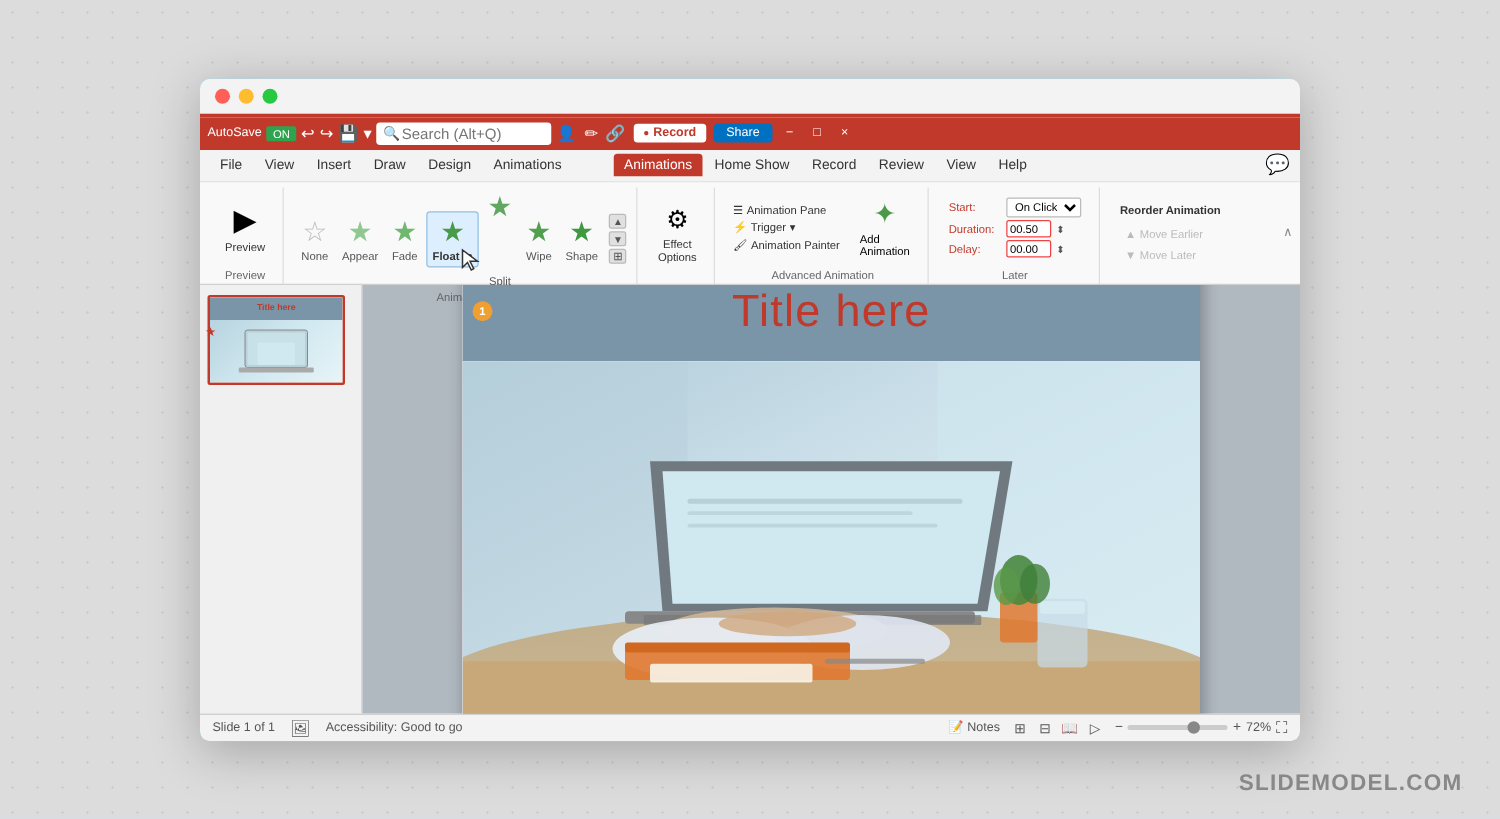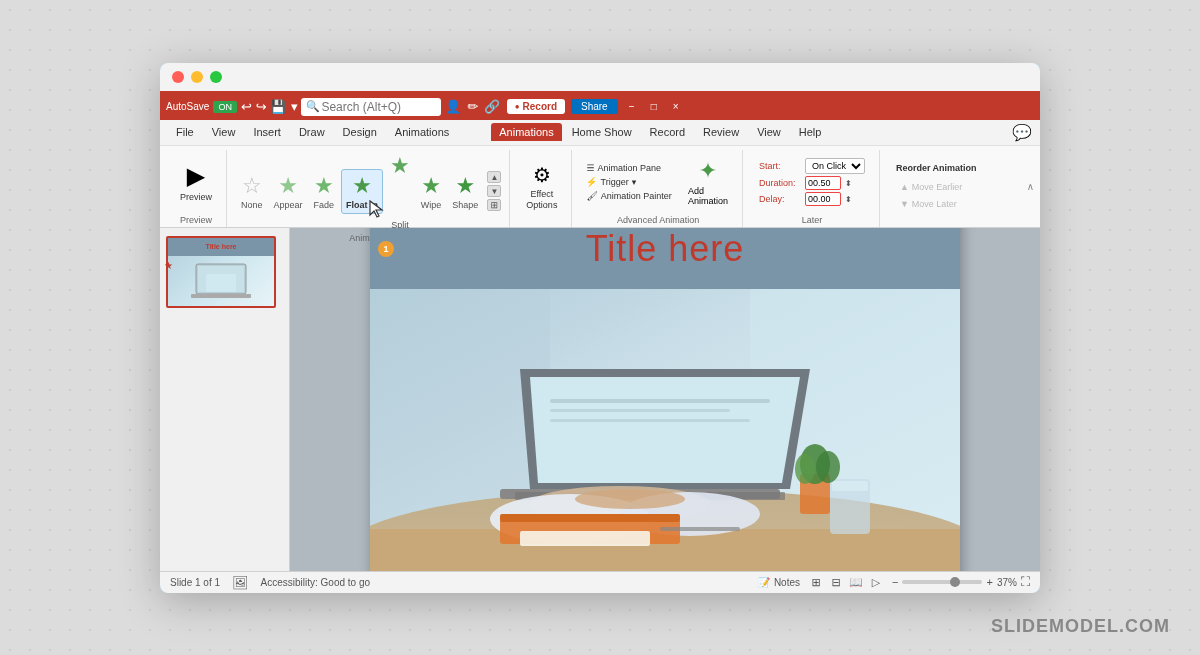--- a/index.html
+++ b/index.html
@@ -801,19 +801,19 @@
         <span class="view-icon">⊟</span>
         <span class="view-icon">📖</span>
         <span class="view-icon">▷</span>
       </div>
       <div class="zoom-bar">
         <span style="font-size:11px;cursor:pointer;">−</span>
         <div class="zoom-track">
           <div class="zoom-thumb"></div>
         </div>
         <span style="font-size:11px;cursor:pointer;">+</span>
-        <span>37%</span>
+        <span>72%</span>
         <span style="font-size:13px;cursor:pointer;">⛶</span>
       </div>
     </div>
   </div>
 
 </div>
 
 </body></html>

